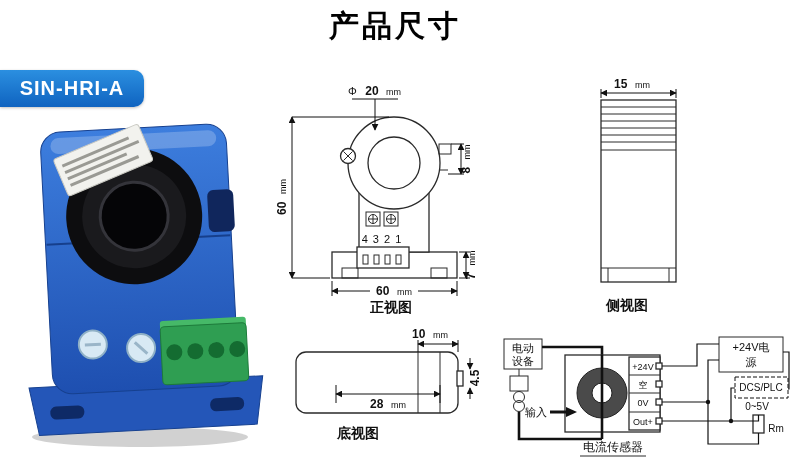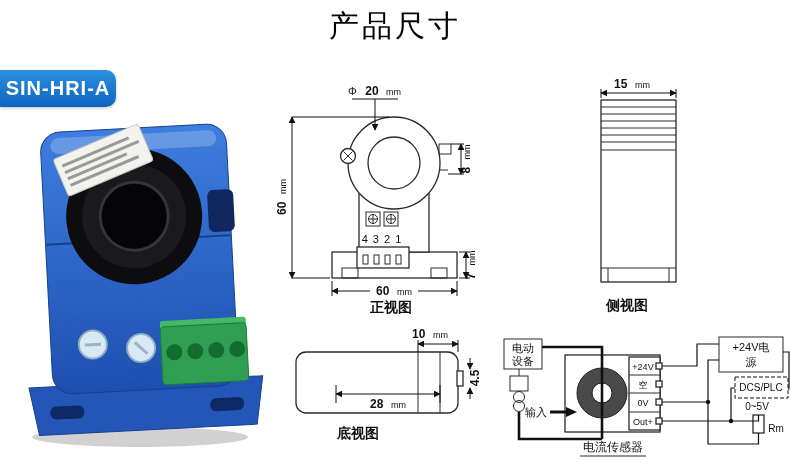--- a/index.html
+++ b/index.html
@@ -1,22 +1,22 @@
 <!DOCTYPE html>
 <html style="--badge_blue_top: #2b8fe0; --badge_blue_bottom: #0f63c0; --product_blue: #2a5fc4; --terminal_green: #2f9e52;"><head>
 <meta charset="utf-8">
 <style>
   html,body { margin:0; padding:0; background:#fff; }
   body { font-family:"Liberation Sans","DejaVu Sans",sans-serif; }
   .canvas { position:relative; width:790px; height:473px; background:#fff; overflow:hidden; }
 
   .title { position:absolute; top:6px; left:0; width:100%; margin:0; text-align:center;
-           font-size:30px; font-weight:normal; color:#000; letter-spacing:3px; }
-
-  .badge { position:absolute; left:0; top:70px; width:116px; height:37px;
+           font-size:30px; font-weight:bold; color:#000; letter-spacing:3px; }
+
+  .badge { position:absolute; left:0; top:70px; width:144px; height:37px;
            background:linear-gradient(180deg, var(--badge_blue_top,#2b8fe0), var(--badge_blue_bottom,#0f63c0));
            border-radius:0 10px 10px 0; display:flex; align-items:center; justify-content:center;
            color:#fff; font-weight:bold; font-size:20px; letter-spacing:1px;
            box-shadow:0 1px 3px rgba(0,0,0,.25); }
 
   .photo { position:absolute; left:15px; top:90px; width:250px; height:360px; }
   .drawings { position:absolute; left:0; top:0; width:790px; height:473px; }
 
   
   .ol   { fill:#fff; stroke:#2a2a2a; stroke-width:1.3; }

